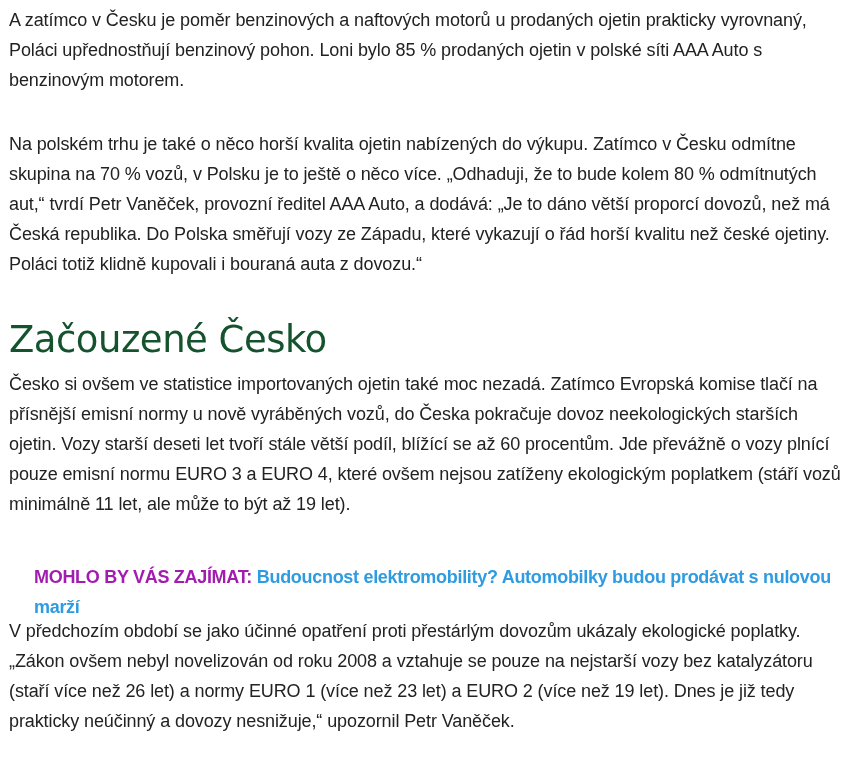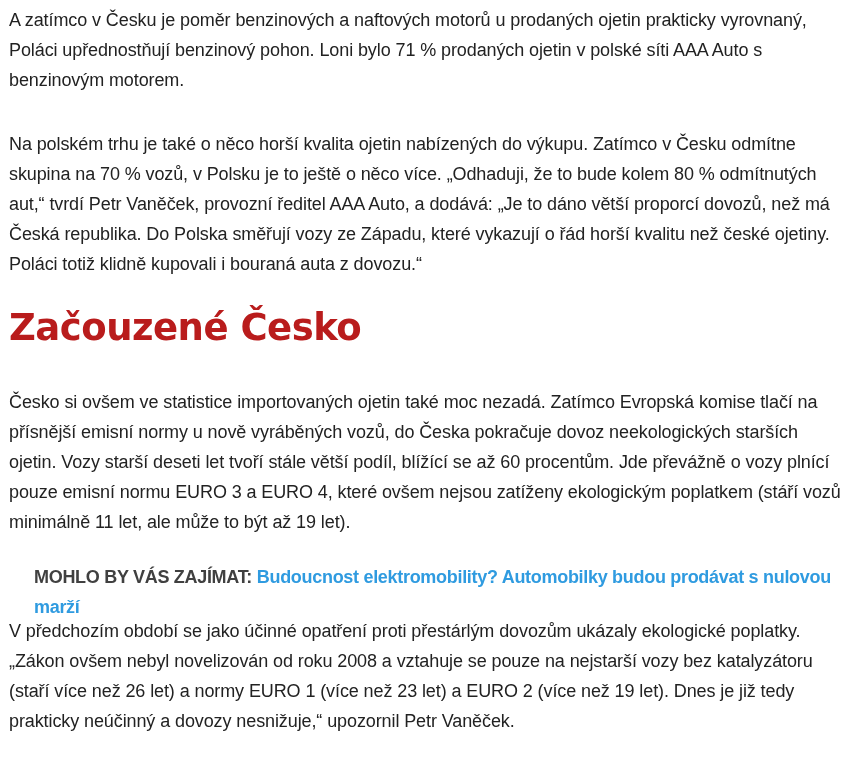--- a/index.html
+++ b/index.html
@@ -24,53 +24,53 @@
       line-height: 30px;
     }
     .article p {
       margin: 0;
       letter-spacing: -0.1px;
     }
     .p1 { position: absolute; top: 5px; width: 835px; }
     .p2 { position: absolute; top: 129px; width: 835px; }
     .heading {
       position: absolute;
-      top: 304px;
+      top: 316px;
       margin: 0;
       font-family: "DejaVu Sans", sans-serif;
-      font-weight: bold;
+      font-weight: normal;
       font-size: 37px;
       line-height: 48px;
-      color: #b91c1c;
+      color: #14532d;
       letter-spacing: -0.5px;
     }
-    .p3 { position: absolute; top: 387px; width: 835px; }
+    .p3 { position: absolute; top: 369px; width: 835px; }
     .related {
       position: absolute;
       left: 34px;
       top: 562px;
       width: 800px;
       font-family: "Liberation Sans", sans-serif;
       font-size: 18px;
       line-height: 30px;
       font-weight: bold;
       letter-spacing: -0.3px;
     }
-    .related .label { color: #404040; }
+    .related .label { color: #a21caf; }
     .related a {
       color: #2f9be0;
       text-decoration: none;
     }
     .p4 { position: absolute; top: 616px; width: 835px; }
   </style>
 </head>
 <body>
 
 <div class="article">
-  <p class="p1">A zatímco v Česku je poměr benzinových a naftových motorů u prodaných ojetin prakticky vyrovnaný, Poláci upřednostňují benzinový pohon. Loni bylo 71 % prodaných ojetin v polské síti AAA Auto s benzinovým motorem.</p>
+  <p class="p1">A zatímco v Česku je poměr benzinových a naftových motorů u prodaných ojetin prakticky vyrovnaný, Poláci upřednostňují benzinový pohon. Loni bylo 85 % prodaných ojetin v polské síti AAA Auto s benzinovým motorem.</p>
   <p class="p2">Na polském trhu je také o něco horší kvalita ojetin nabízených do výkupu. Zatímco v Česku odmítne skupina na 70 % vozů, v Polsku je to ještě o něco více. „Odhaduji, že to bude kolem 80 % odmítnutých aut,“ tvrdí Petr Vaněček, provozní ředitel AAA Auto, a dodává: „Je to dáno větší proporcí dovozů, než má Česká republika. Do Polska směřují vozy ze Západu, které vykazují o řád horší kvalitu než české ojetiny. Poláci totiž klidně kupovali i bouraná auta z dovozu.“</p>
   <h2 class="heading">Začouzené Česko</h2>
   <p class="p3">Česko si ovšem ve statistice importovaných ojetin také moc nezadá. Zatímco Evropská komise tlačí na přísnější emisní normy u nově vyráběných vozů, do Česka pokračuje dovoz neekologických starších ojetin. Vozy starší deseti let tvoří stále větší podíl, blížící se až 60 procentům. Jde převážně o vozy plnící pouze emisní normu EURO 3 a EURO 4, které ovšem nejsou zatíženy ekologickým poplatkem (stáří vozů minimálně 11 let, ale může to být až 19 let).</p>
   <p class="p4">V předchozím období se jako účinné opatření proti přestárlým dovozům ukázaly ekologické poplatky. „Zákon ovšem nebyl novelizován od roku 2008 a vztahuje se pouze na nejstarší vozy bez katalyzátoru (staří více než 26 let) a normy EURO 1 (více než 23 let) a EURO 2 (více než 19 let). Dnes je již tedy prakticky neúčinný a dovozy nesnižuje,“ upozornil Petr Vaněček.</p>
 </div>
 
 <div class="related">
   <span class="label">MOHLO BY VÁS ZAJÍMAT: </span>
   <a href="#">Budoucnost elektromobility? Automobilky budou prodávat s nulovou marží</a>
 </div>

